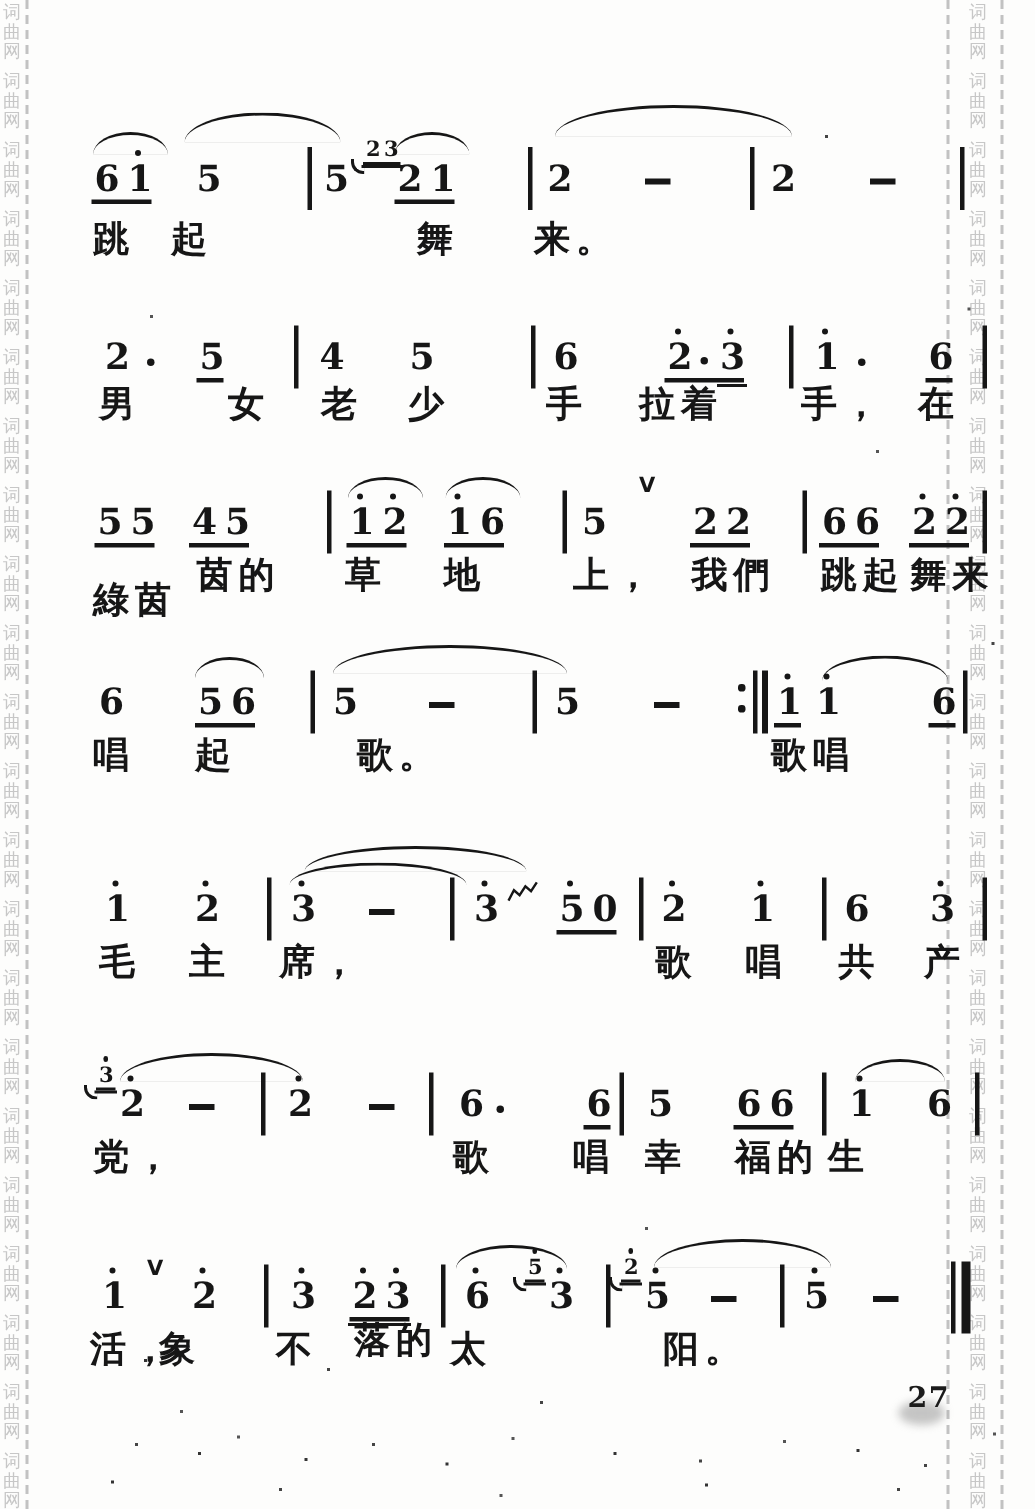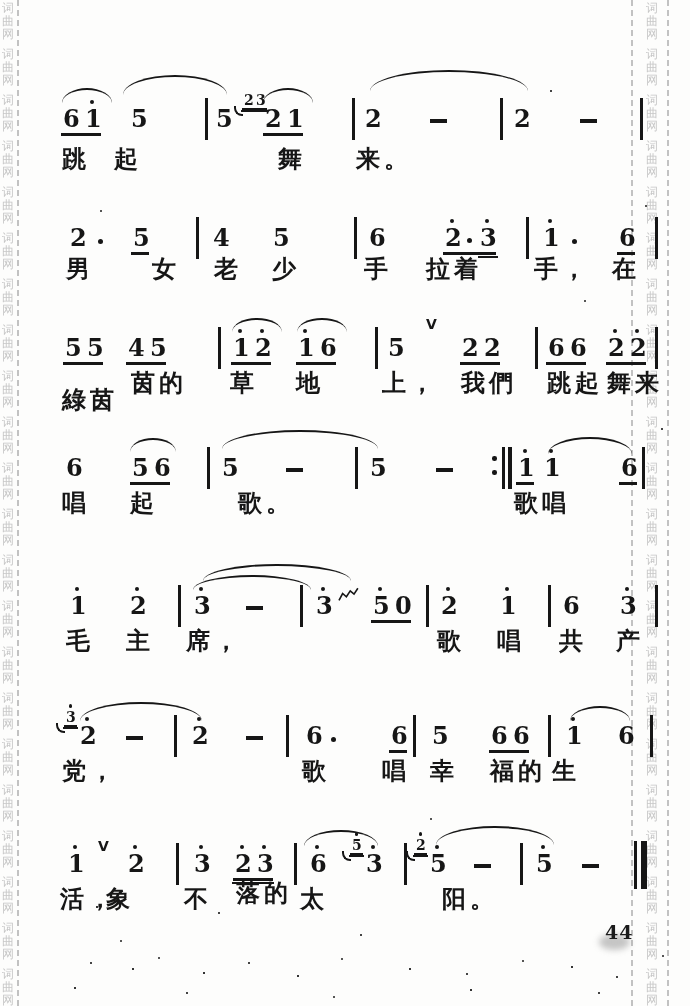--- a/index.html
+++ b/index.html
@@ -602,15 +602,15 @@
       <div class="arc" style="left: 304px; top: 830px; width: 74px; height: 14px;"></div>
       <div class="arc" style="left: 436px; top: 826px; width: 118px; height: 17px;"></div>
       <div class="ly" style="left: 60px; top: 886px;">活，</div>
       <div class="ly" style="left: 106px; top: 886px;">象</div>
       <div class="ly" style="left: 184px; top: 886px;">不</div>
       <div class="ly" style="left: 236px; top: 880px;">落的</div>
       <div class="ly" style="left: 300px; top: 886px;">太</div>
       <div class="ly" style="left: 442px; top: 886px;">阳。</div>
     </div>
   <div class="smudge"></div>
-  <div class="pageno">44</div>
+  <div class="pageno">27</div>
   <div class="noise"></div>
 </div>
 
 </body></html>

